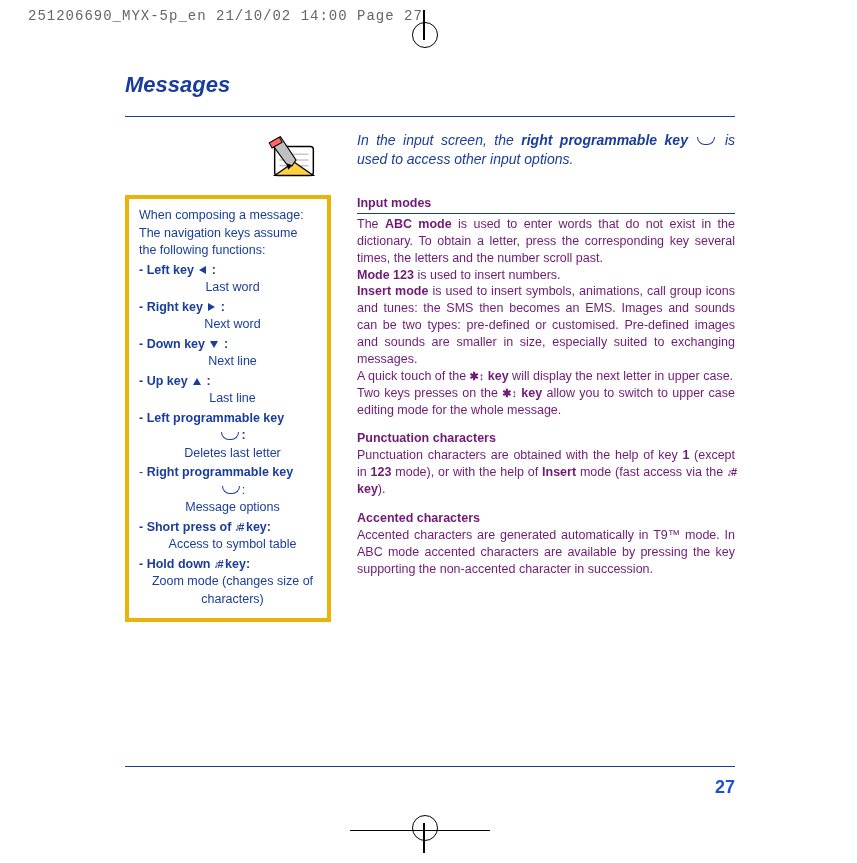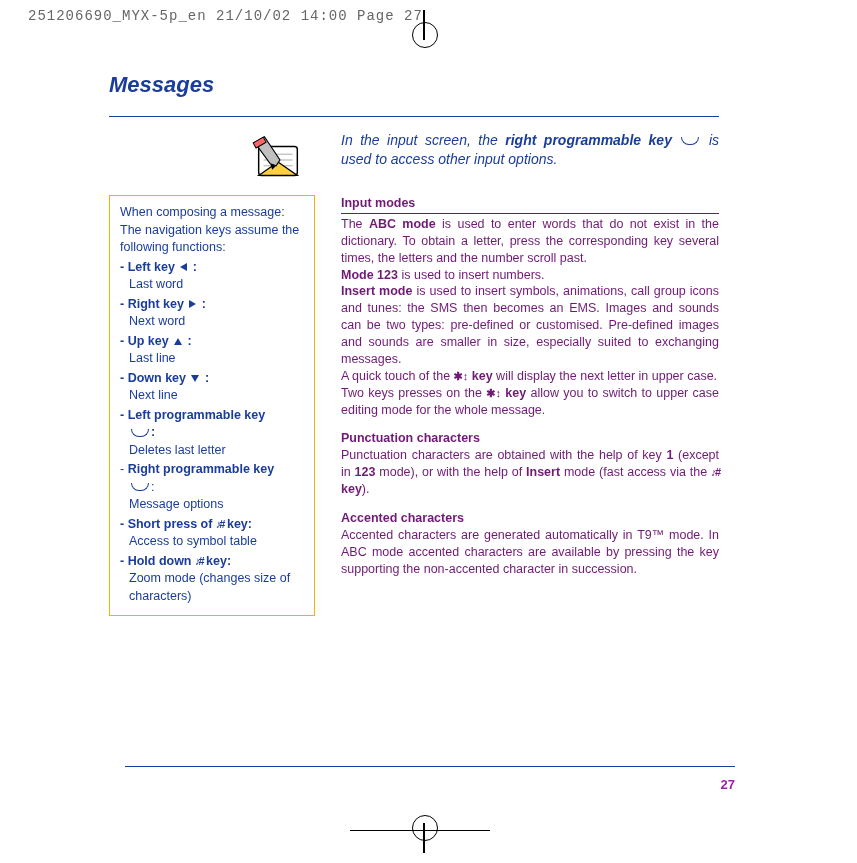--- a/index.html
+++ b/index.html
@@ -67,21 +67,21 @@
       position: absolute;
       bottom: 32px;
       left: 350px;
       width: 140px;
       height: 1px;
       background: #000;
     }
     .page {
       position: absolute;
       top: 72px;
-      left: 109px;
+      left: 125px;
       width: 610px;
     }
     .page-title {
       color: #1a3d9c;
       font-size: 22px;
       font-weight: bold;
       font-style: italic;
       margin-bottom: 18px;
     }
     .hr-under-title {
@@ -122,29 +122,29 @@
       vertical-align: middle;
       margin: 0 2px;
     }
     .content-row {
       display: flex;
       gap: 26px;
       align-items: flex-start;
     }
     .sidebar {
       width: 206px;
-      border: 1px solid #eab308;
+      border: 4px solid #eab308;
       padding: 8px 10px 10px 10px;
       color: #1a3d9c;
       font-size: 12.5px;
       line-height: 1.4;
     }
     .sidebar .item { margin-top: 2px; }
     .sidebar .bold { font-weight: bold; }
-    .sidebar .indent { padding-left: 9px; }
+    .sidebar .indent { padding-left: 9px; text-align: center; }
     .arrow {
       display: inline-block;
       width: 0; height: 0;
       vertical-align: middle;
       margin: 0 2px;
     }
     .arrow.left { border-top: 4px solid transparent; border-bottom: 4px solid transparent; border-right: 7px solid #1a3d9c; }
     .arrow.right { border-top: 4px solid transparent; border-bottom: 4px solid transparent; border-left: 7px solid #1a3d9c; }
     .arrow.up { border-left: 4px solid transparent; border-right: 4px solid transparent; border-bottom: 7px solid #1a3d9c; }
     .arrow.down { border-left: 4px solid transparent; border-right: 4px solid transparent; border-top: 7px solid #1a3d9c; }
@@ -182,22 +182,22 @@
       top: 766px;
       left: 125px;
       width: 610px;
     }
     .hr-footer {
       border: none;
       border-top: 1px solid #1a3d9c;
     }
     .page-num {
       text-align: right;
-      color: #a21caf;
-      font-size: 13px;
+      color: #1d4ed8;
+      font-size: 18px;
       font-weight: bold;
       margin-top: 10px;
     }
   </style>
 </head>
 <body>
 
 <div class="header-info">251206690_MYX-5p_en  21/10/02  14:00  Page 27</div>
 
 <div class="crop-mark-top"></div>
@@ -232,27 +232,27 @@
         <span class="bold">- Left key</span> <span class="arrow left"></span><span class="bold"> :</span>
         <div class="indent">Last word</div>
       </div>
 
       <div class="item">
         <span class="bold">- Right key</span> <span class="arrow right"></span><span class="bold"> :</span>
         <div class="indent">Next word</div>
       </div>
 
       <div class="item">
+        <span class="bold">- Down key</span> <span class="arrow down"></span><span class="bold"> :</span>
+        <div class="indent">Next line</div>
+      </div>
+
+      <div class="item">
         <span class="bold">- Up key</span> <span class="arrow up"></span><span class="bold"> :</span>
         <div class="indent">Last line</div>
-      </div>
-
-      <div class="item">
-        <span class="bold">- Down key</span> <span class="arrow down"></span><span class="bold"> :</span>
-        <div class="indent">Next line</div>
       </div>
 
       <div class="item">
         <span class="bold">- Left programmable key</span>
         <div class="indent"><span class="softkey-icon"></span><span class="bold">:</span></div>
         <div class="indent">Deletes last letter</div>
       </div>
 
       <div class="item">
         <span>- </span><span class="bold">Right programmable key</span>

